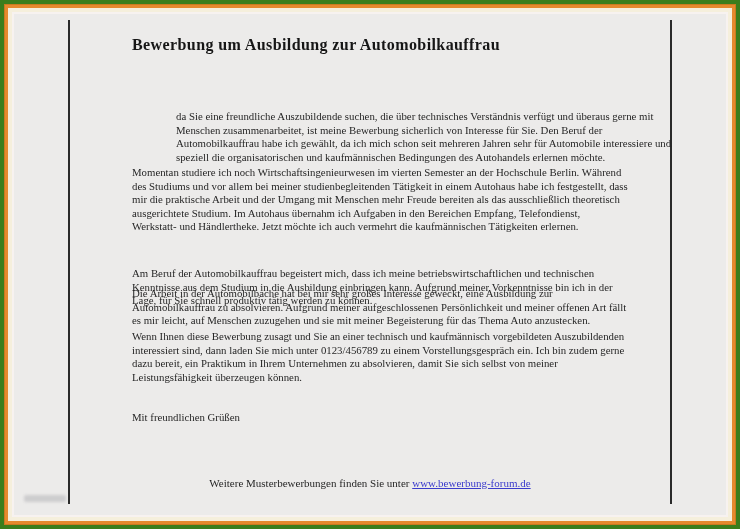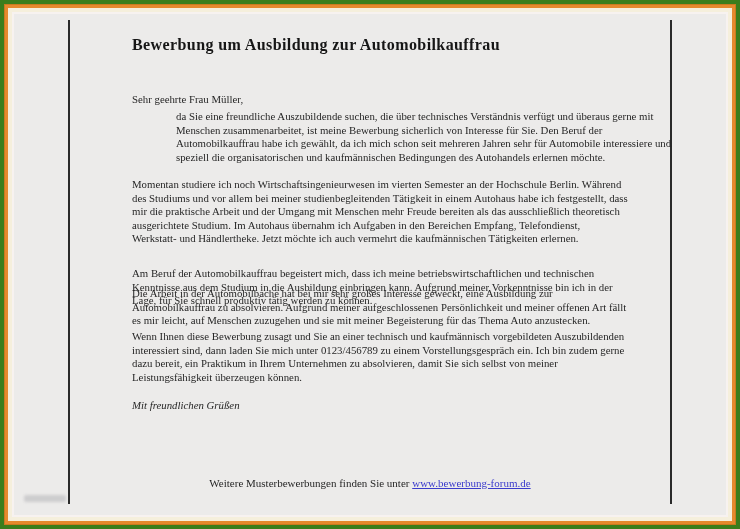--- a/index.html
+++ b/index.html
@@ -20,25 +20,25 @@
   .rule-right{left:656px;}
   .block{position:absolute;left:118px;width:540px;color:#222;}
   .title{
     top:22px;font-size:16px;font-weight:bold;letter-spacing:0.4px;color:#161616;
   }
   .bodytext{
     font-size:10.8px;line-height:13.6px;white-space:pre-line;color:#262626;
   }
   .greeting{top:79px;}
   .p1{top:96px;margin-left:44px;}
-  .p2{top:164px;}
+  .p2{top:152px;}
   .p3{top:229px;margin-top:24px;}
   .p4{top:273px;}
   .p5{top:316px;}
-  .closing{top:385px;font-style:italic;}
+  .closing{top:397px;}
   .footer{
     position:absolute;top:463px;left:54px;width:604px;text-align:center;
     font-size:11px;color:#262626;
   }
   .footer a{color:#3b3bcc;text-decoration:underline;cursor:pointer;}
   .watermark{
     position:absolute;left:10px;top:481px;width:42px;height:7px;
     background:rgba(150,150,155,0.35);filter:blur(1.5px);border-radius:2px;
   }
 </style>
@@ -47,21 +47,20 @@
 
 <div class="frame-orange"></div>
 <div class="frame-cream"></div>
 
 <div class="paper">
   <div class="rule rule-left"></div>
   <div class="rule rule-right"></div>
 
   <div class="block title">Bewerbung um Ausbildung zur Automobilkauffrau</div>
 
-  <div class="block bodytext greeting">Sehr geehrte Frau Müller,</div>
 
   <div class="block bodytext p1">da Sie eine freundliche Auszubildende suchen, die über technisches Verständnis verfügt und überaus gerne mit
 Menschen zusammenarbeitet, ist meine Bewerbung sicherlich von Interesse für Sie. Den Beruf der
 Automobilkauffrau habe ich gewählt, da ich mich schon seit mehreren Jahren sehr für Automobile interessiere und
 speziell die organisatorischen und kaufmännischen Bedingungen des Autohandels erlernen möchte.</div>
 
   <div class="block bodytext p2">Momentan studiere ich noch Wirtschaftsingenieurwesen im vierten Semester an der Hochschule Berlin. Während
 des Studiums und vor allem bei meiner studienbegleitenden Tätigkeit in einem Autohaus habe ich festgestellt, dass
 mir die praktische Arbeit und der Umgang mit Menschen mehr Freude bereiten als das ausschließlich theoretisch
 ausgerichtete Studium. Im Autohaus übernahm ich Aufgaben in den Bereichen Empfang, Telefondienst,

